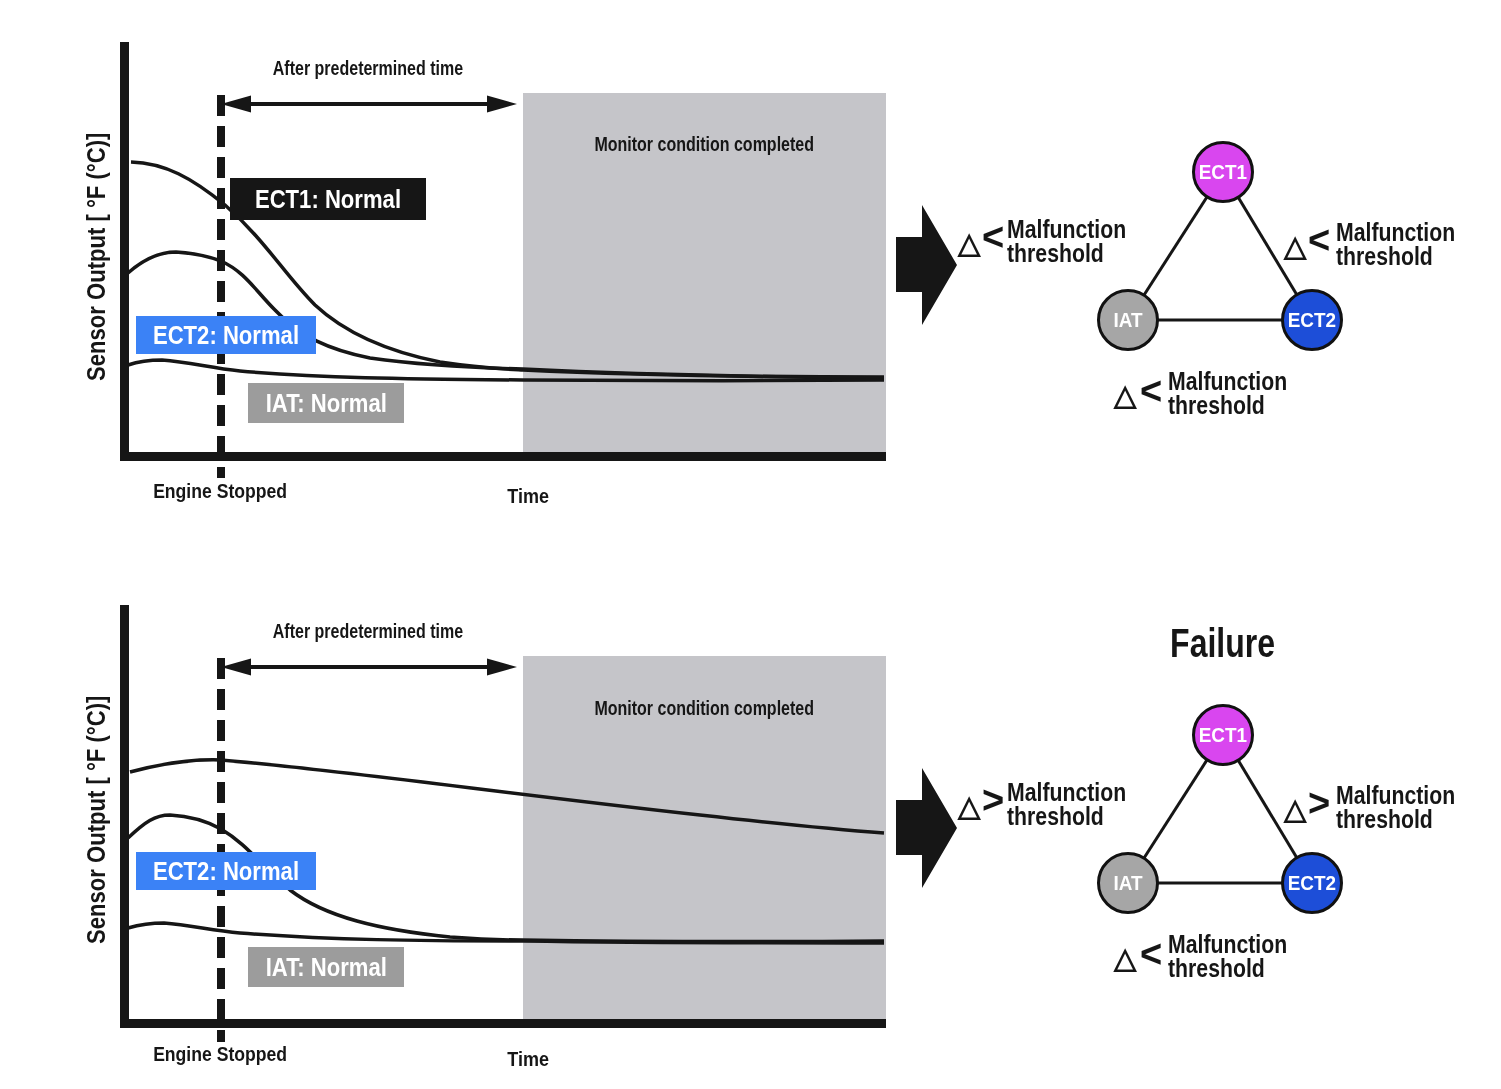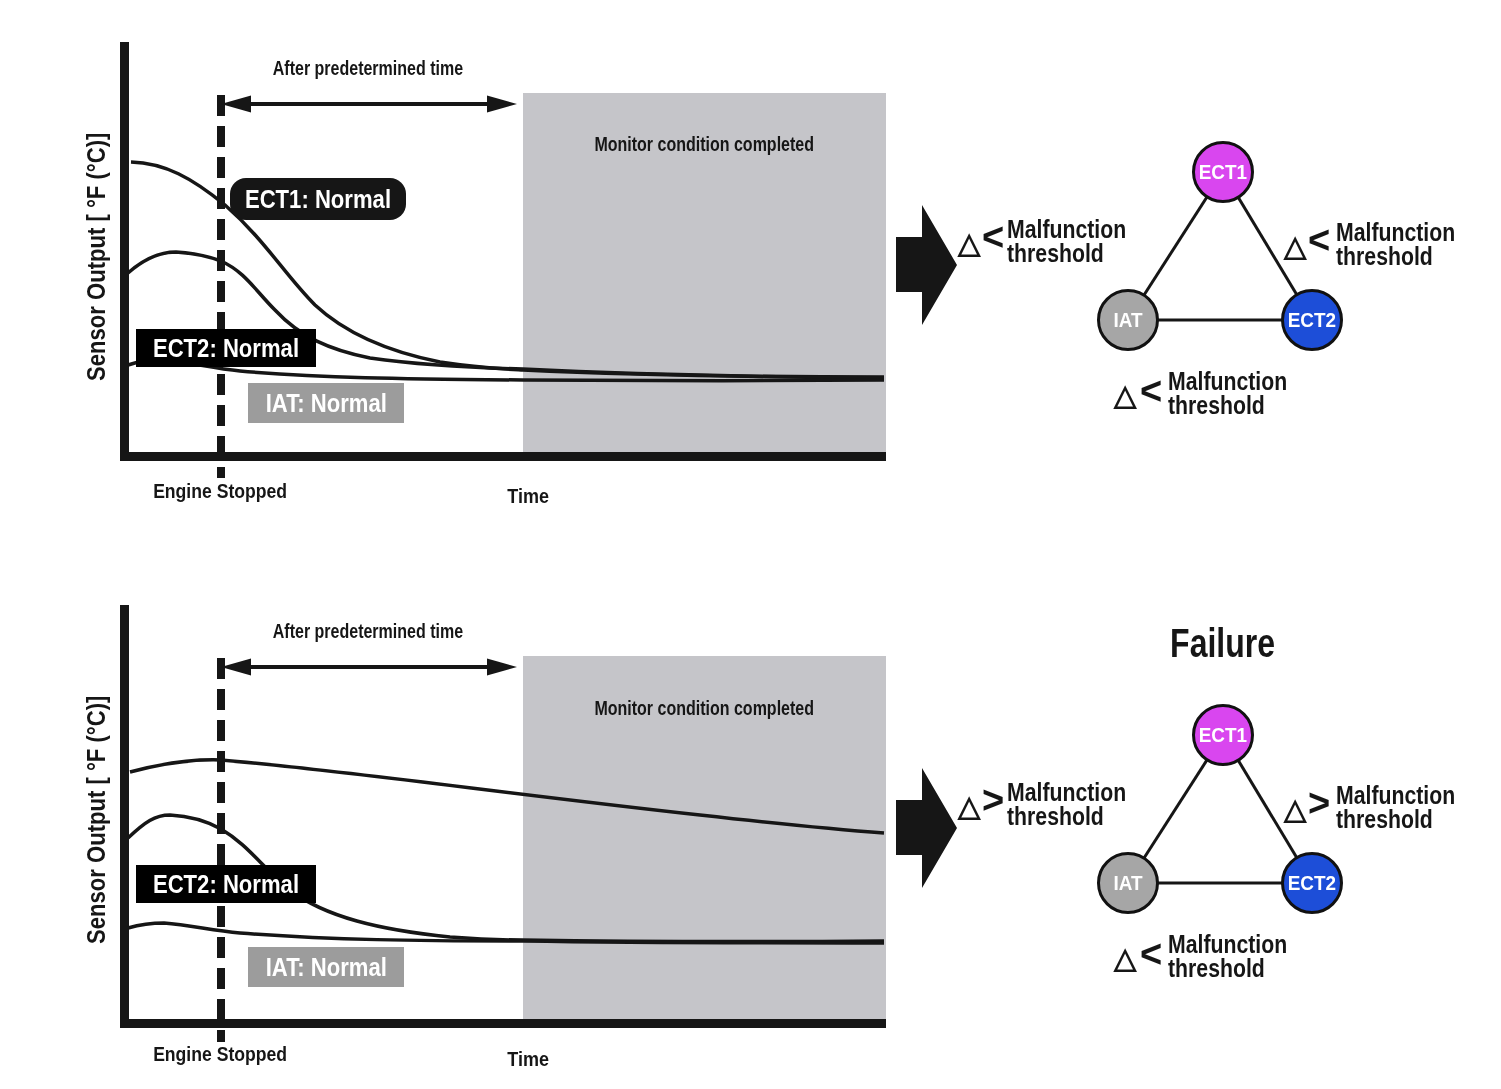--- a/index.html
+++ b/index.html
@@ -9,21 +9,21 @@
   .abs{position:absolute;white-space:nowrap;}
   .ctr{text-align:center;}
   .cond80{display:inline-block;transform:scaleX(.80);}
   .cond85{display:inline-block;transform:scaleX(.85);}
   .cond88{display:inline-block;transform:scaleX(.88);}
   .cond90{display:inline-block;transform:scaleX(.90);}
   .cond78{display:inline-block;transform:scaleX(.78);}
   .hdr{font-size:20px;}
   .lblbox{position:absolute;display:flex;align-items:center;justify-content:center;color:#fff;font-size:26px;}
   .bg-black{background:#161616;}
-  .bg-dgray{background:#000000;margin-top:13px;}
+  .bg-dgray{background:#3b82f6;}
   .bg-lgray{background:#9c9c9c;}
   .ylabel-wrap{position:absolute;width:420px;height:30px;transform:rotate(-90deg);
                display:flex;align-items:center;justify-content:center;font-size:26px;}
   .node{position:absolute;width:62px;height:62px;border-radius:50%;border:3px solid #111;
         box-sizing:border-box;display:flex;align-items:center;justify-content:center;
         color:#fff;font-size:21px;}
   .node-ect1{background:#d946ef;}
   .node-iat{background:#a6a6a6;}
   .node-ect2{background:#1d4ed8;}
   .dtitle{font-size:40px;}
@@ -91,21 +91,21 @@
 
   <div class="ylabel-wrap" style="left:-114px;top:242px;">
     <span class="cond85">Sensor Output [ °F (°C)]</span>
   </div>
   <div class="abs ctr hdr" style="left:215px;top:57px;width:306px;">
     <span class="cond80">After predetermined time</span>
   </div>
   <div class="abs ctr hdr" style="left:523px;top:133px;width:363px;">
     <span class="cond80">Monitor condition completed</span>
   </div>
-  <div class="lblbox bg-black" style="left:230px;top:178px;width:176px;height:42px;border-radius:16px;">
+  <div class="lblbox bg-black" style="left:230px;top:178px;width:196px;height:42px;">
     <span class="cond85">ECT1: Normal</span>
   </div>
   <div class="lblbox bg-dgray" style="left:136px;top:316px;width:180px;height:38px;">
     <span class="cond85">ECT2: Normal</span>
   </div>
   <div class="lblbox bg-lgray" style="left:248px;top:383px;width:156px;height:40px;">
     <span class="cond85">IAT: Normal</span>
   </div>
   <div class="abs ctr hdr" style="left:119px;top:480px;width:202px;">
     <span class="cond88">Engine Stopped</span>

